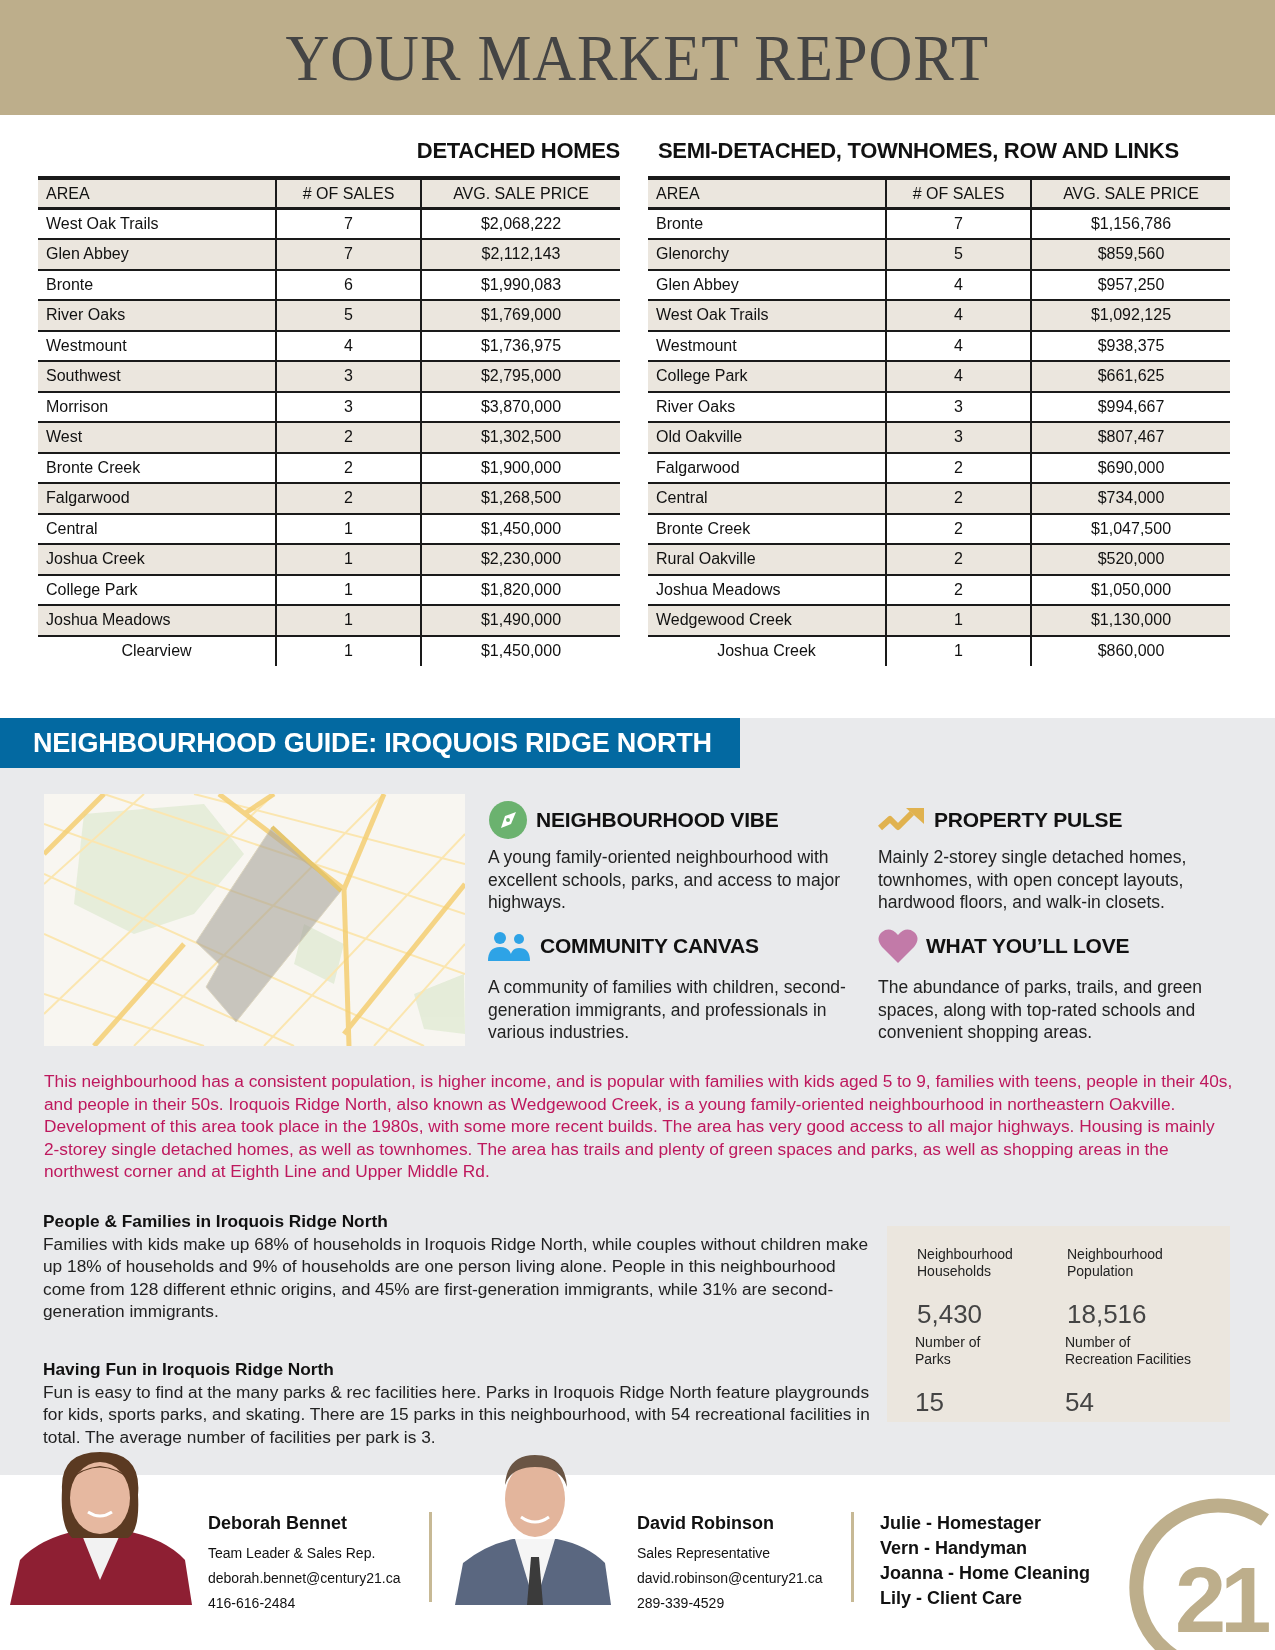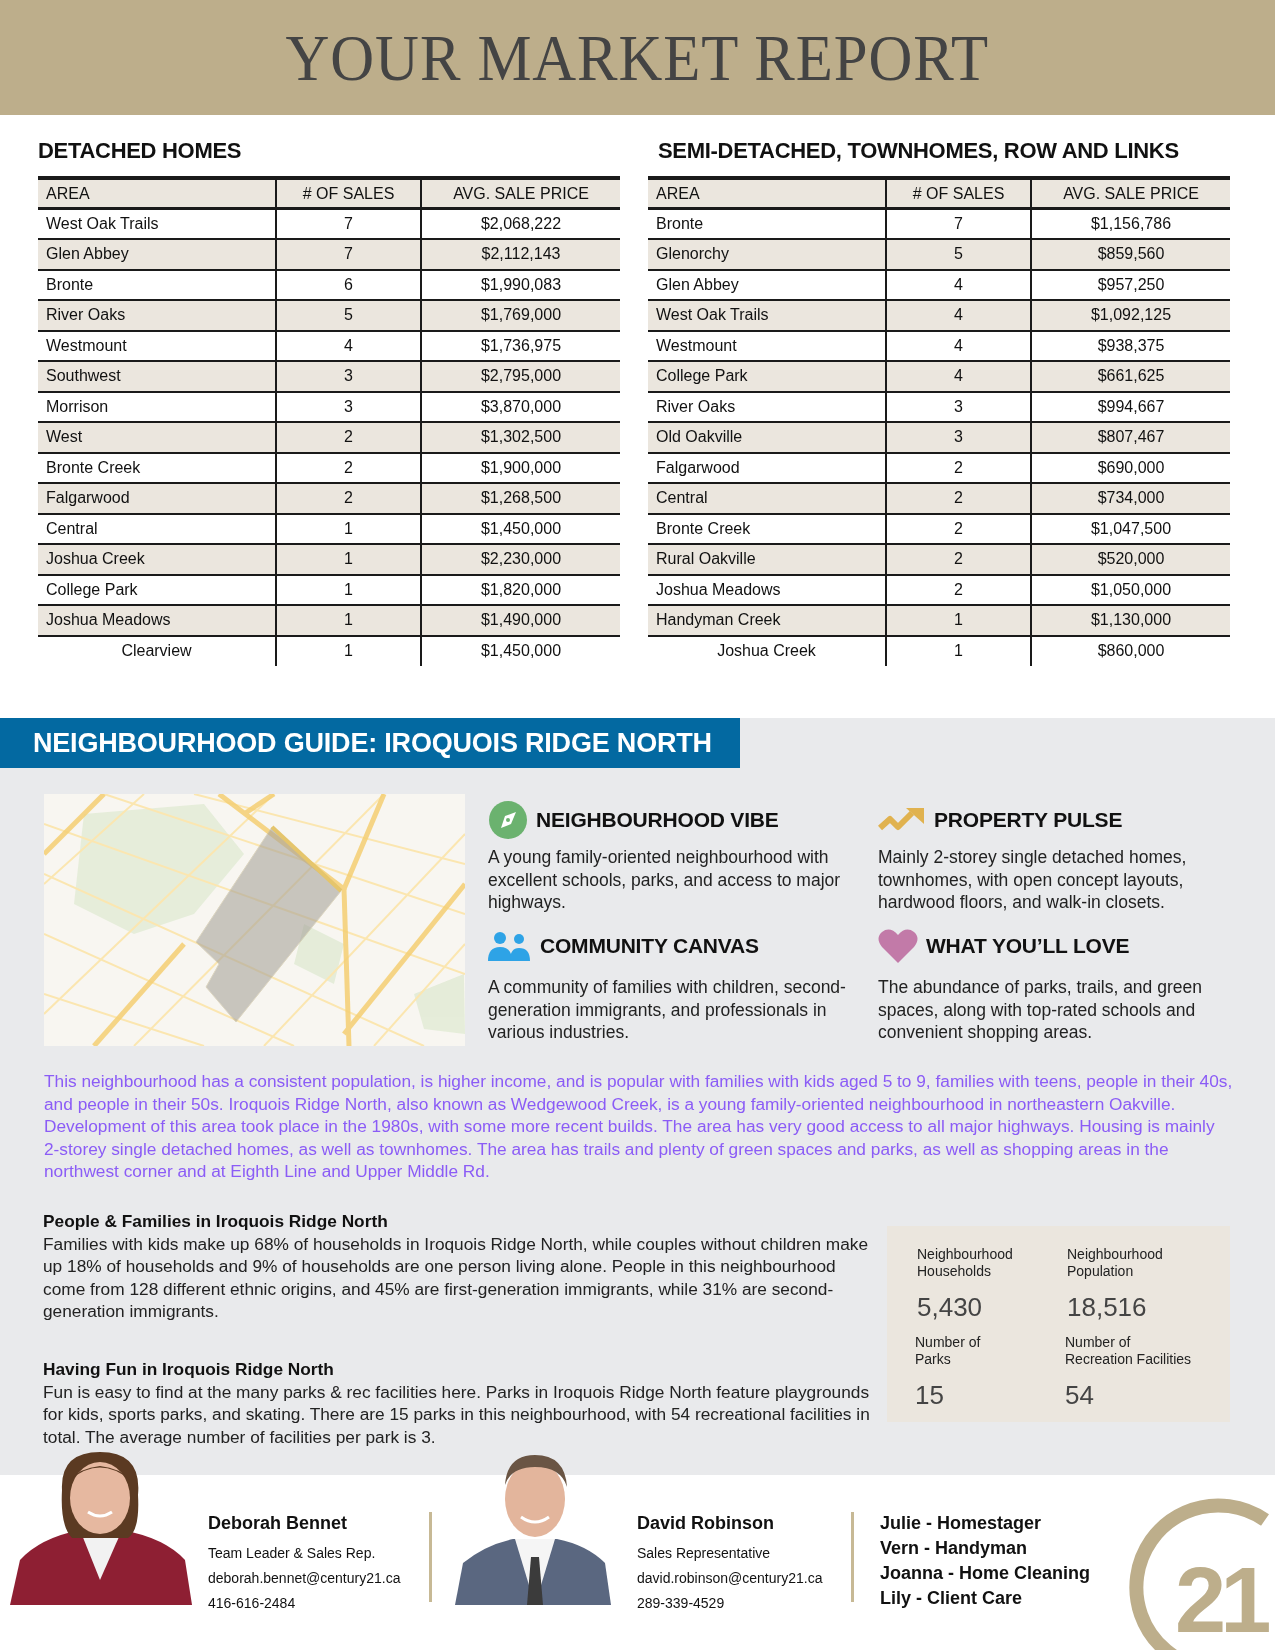--- a/index.html
+++ b/index.html
@@ -5,21 +5,21 @@
   * { box-sizing: border-box; margin: 0; padding: 0; }
   html, body { width: 1275px; height: 1650px; background: #ffffff; overflow: hidden; }
   body { position: relative; font-family: "Liberation Sans", sans-serif; color: #111; }
 
   .banner { position: absolute; left: 0; top: 0; width: 1275px; height: 115px; background: #bdae8b; display: flex; align-items: center; justify-content: center; }
   .banner h1 { font-family: "Liberation Serif", serif; font-weight: 400; font-size: 66px; color: #444444; letter-spacing: 1px; transform: scaleX(0.92); }
 
   .table-block { position: absolute; top: 136px; }
   .table-block.left { left: 38px; width: 582px; }
   .table-block.right { left: 648px; width: 582px; }
-  .table-title { text-align: left; font-weight: 700; font-size: 22px; letter-spacing: -0.3px; color: #111; height: 40px; line-height: 30px; }
+  .table-title { text-align: right; font-weight: 700; font-size: 22px; letter-spacing: -0.3px; color: #111; height: 40px; line-height: 30px; }
   .table-block.right .table-title { text-align: left; padding-left: 10px; }
   table { border-collapse: collapse; width: 582px; table-layout: fixed; }
   .table-block.right table { width: 582px; margin-left: 0; }
   th, td { height: 30.5px; font-size: 16px; padding: 0 8px; font-weight: 400; }
   th { background: #ebe6de; border-top: 4px solid #1a1a1a; border-bottom: 3px solid #1a1a1a; text-align: left; font-size: 16px; }
   th.c, td.c { text-align: center; }
   td { border-bottom: 2px solid #1a1a1a; }
   td.bdr, th.bdr { border-right: 2px solid #1a1a1a; }
   tr.alt td { background: #ebe6de; }
   tr:last-child td { border-bottom: none; text-align: center; }
@@ -29,28 +29,28 @@
   .guide-title { position: absolute; left: 0; top: 0; width: 740px; height: 50px; background: #0369a1; color: #fff; font-size: 27px; font-weight: 700; line-height: 50px; padding-left: 33px; letter-spacing: -0.2px; }
 
   .map { position: absolute; left: 44px; top: 76px; width: 421px; height: 252px; background: #f8f6f1; overflow: hidden; }
 
   .feat { position: absolute; width: 360px; }
   .feat .head { display: flex; align-items: center; height: 40px; }
   .feat .icon { width: 40px; height: 40px; margin-right: 8px; display: flex; align-items: center; justify-content: center; }
   .feat .htxt { font-weight: 700; font-size: 21px; color: #111; letter-spacing: -0.2px; }
   .feat .body { font-size: 17.5px; line-height: 22.5px; color: #222; margin-top: 6px; }
 
-  .para { position: absolute; left: 44px; top: 352px; width: 1190px; font-size: 17.3px; line-height: 22.5px; color: #8b5cf6; }
+  .para { position: absolute; left: 44px; top: 352px; width: 1190px; font-size: 17.3px; line-height: 22.5px; color: #be185d; }
   .sub { position: absolute; left: 43px; width: 830px; font-size: 17.3px; line-height: 22.5px; color: #222; }
   .sub .st { font-weight: 700; color: #111; }
 
   .stats { position: absolute; left: 887px; top: 508px; width: 343px; height: 196px; background: #ebe6de; }
   .stat { position: absolute; }
   .stat .lbl { font-size: 14px; line-height: 17px; color: #222; }
-  .stat .val { font-size: 26px; color: #444; margin-top: 12px; }
+  .stat .val { font-size: 26px; color: #444; margin-top: 19px; }
 
   .footer { position: absolute; left: 0; top: 1475px; width: 1275px; height: 130px; background: #fff; }
   .photo { position: absolute; bottom: 0; }
   .agent { position: absolute; top: 38px; }
   .agent .name { font-weight: 700; font-size: 18px; color: #111; margin-bottom: 7px; }
   .agent .line { font-size: 14px; color: #111; line-height: 25px; }
   .vline { position: absolute; top: 37px; width: 3px; height: 90px; background: #c7b995; }
   .services { position: absolute; left: 880px; top: 36px; }
   .services div { font-weight: 700; font-size: 18px; line-height: 25px; color: #111; }
   .logo { position: absolute; left: 1125px; top: 15px; width: 160px; height: 175px; }
@@ -232,21 +232,21 @@
           <td class="bdr">Rural Oakville</td>
           <td class="c bdr">2</td>
           <td class="c">$520,000</td>
         </tr>
         <tr>
           <td class="bdr">Joshua Meadows</td>
           <td class="c bdr">2</td>
           <td class="c">$1,050,000</td>
         </tr>
         <tr class="alt">
-          <td class="bdr">Handyman Creek</td>
+          <td class="bdr">Wedgewood Creek</td>
           <td class="c bdr">1</td>
           <td class="c">$1,130,000</td>
         </tr>
         <tr>
           <td class="bdr">Joshua Creek</td>
           <td class="c bdr">1</td>
           <td class="c">$860,000</td>
         </tr>
       </tbody>
   </table>

